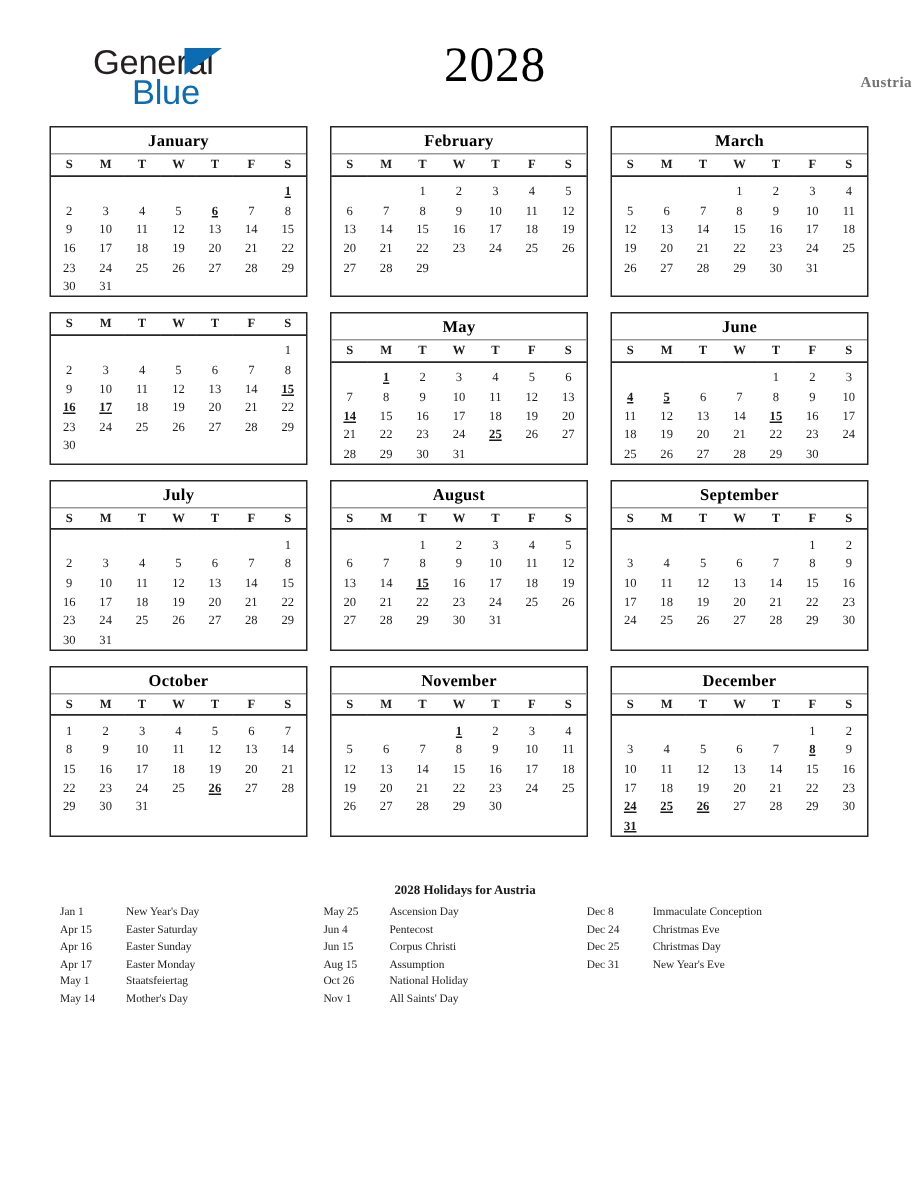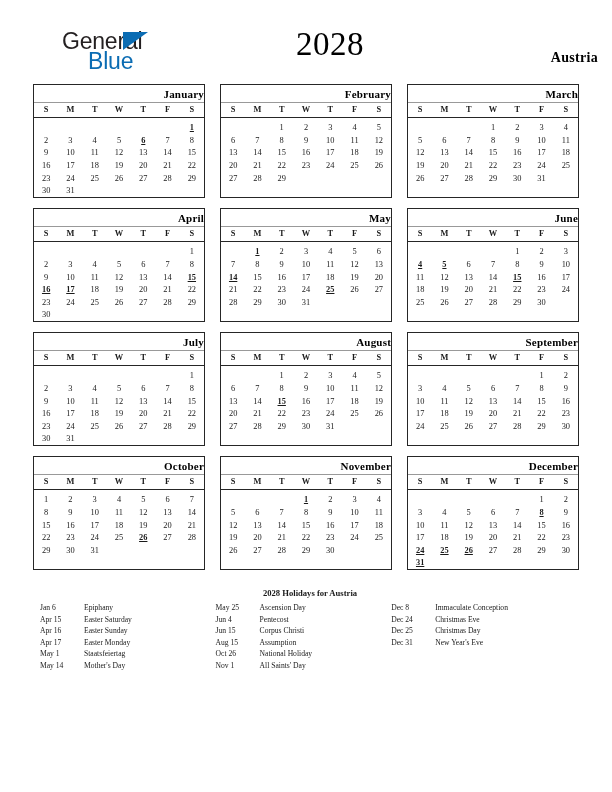--- a/index.html
+++ b/index.html
@@ -64,25 +64,25 @@
     top: 26px;
     width: 612px;
     text-align: center;
     font-size: 33px;
     font-weight: normal;
     color: #000;
     letter-spacing: 0.5px;
   }
   .country-title {
     position: absolute;
-    right: 38px;
+    right: 28px;
     top: 50px;
-    font-size: 14px;
+    font-size: 10px;
     font-weight: bold;
-    color: #000000;
+    color: #737373;
     letter-spacing: 0.3px;
   }
 
   
   .months {
     position: absolute;
     left: 33px;
     top: 84px;
     width: 546px;
   }
@@ -91,21 +91,21 @@
     justify-content: space-between;
     margin-bottom: 10px;
   }
   .month {
     width: 172px;
     border: 1.4px solid #262626;
     box-sizing: border-box;
     background: #fff;
   }
   .month-name {
-    text-align: right;
+    text-align: center;
     font-size: 11px;
     font-weight: bold;
     color: #000;
     padding: 3px 0 2px 0;
     border-bottom: 0.8px solid #999;
     letter-spacing: 0.2px;
   }
   table.cal {
     border-collapse: collapse;
     width: 100%;
@@ -384,21 +384,20 @@
               <td>30</td>
               <td>31</td>
               <td class="pad"></td>
             </tr>
           </tbody>
         </table>
       </div>
     </div>
     <div class="month-row">
       <div class="month">
-        <div class="month-name">April</div>
         <table class="cal">
           <thead>
             <tr>
               <th>S</th>
               <th>M</th>
               <th>T</th>
               <th>W</th>
               <th>T</th>
               <th>F</th>
               <th>S</th>
@@ -989,22 +988,22 @@
         </table>
       </div>
     </div>
   </div>
 
 <div class="legend">
   <div class="legend-title">2028 Holidays for Austria</div>
   <div class="legend-cols" id="legend-cols">
       <div class="legend-col">
         <div class="legend-item">
-          <span class="legend-date">Jan 6</span>
-          <span class="legend-name">Epiphany</span>
+          <span class="legend-date">Jan 1</span>
+          <span class="legend-name">New Year's Day</span>
         </div>
         <div class="legend-item">
           <span class="legend-date">Apr 15</span>
           <span class="legend-name">Easter Saturday</span>
         </div>
         <div class="legend-item">
           <span class="legend-date">Apr 16</span>
           <span class="legend-name">Easter Sunday</span>
         </div>
         <div class="legend-item">

